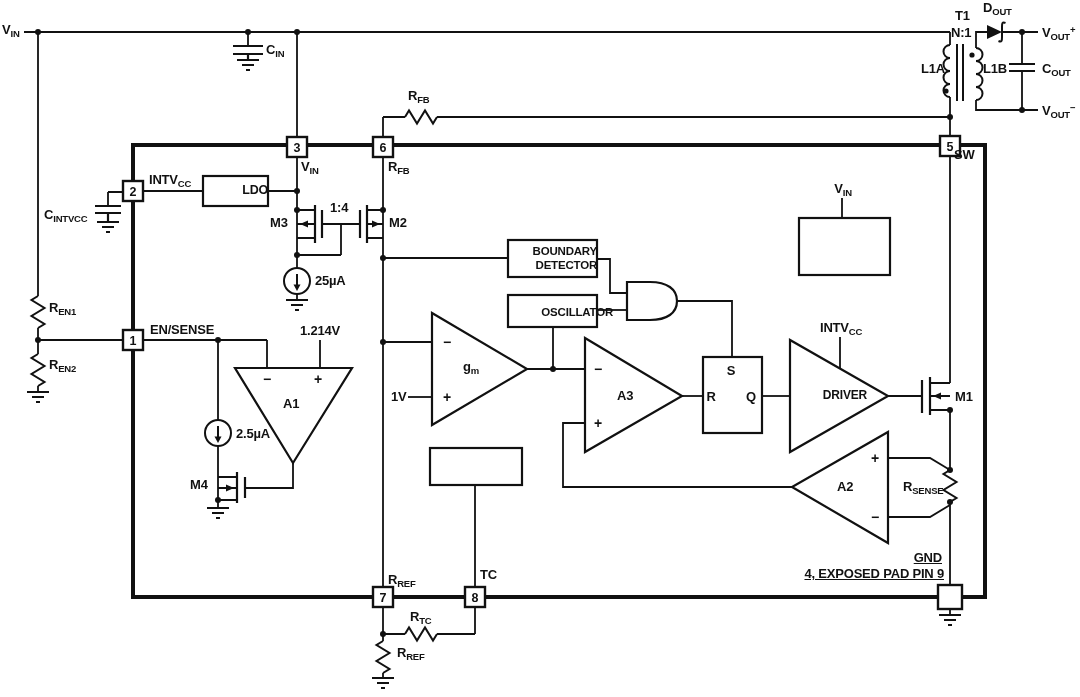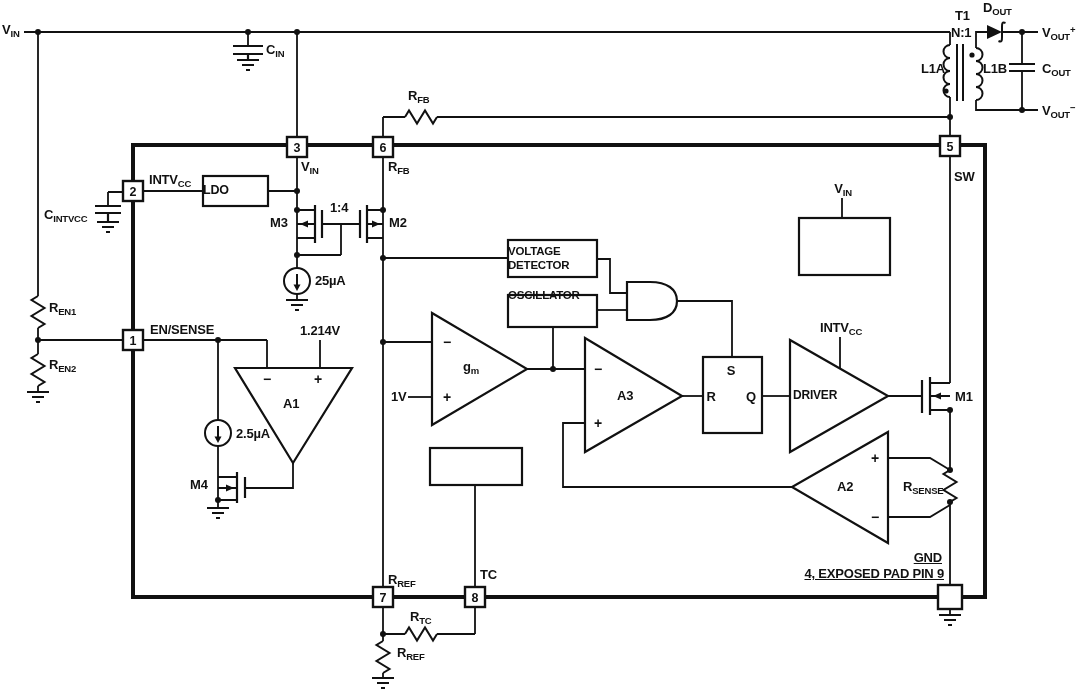--- a/index.html
+++ b/index.html
@@ -5,21 +5,21 @@
   html,body{margin:0;padding:0;background:#fff;}
   #canvas{position:relative;width:1080px;height:697px;background:#fff;overflow:hidden;
           font-family:"Liberation Sans","DejaVu Sans",sans-serif;color:#111;}
   svg{position:absolute;left:0;top:0;}
   .lbl{position:absolute;font-weight:bold;font-size:13px;letter-spacing:-0.2px;white-space:nowrap;line-height:13px;}
   .lbl sub{font-size:9.5px;vertical-align:-3px;letter-spacing:-0.2px;}
   .lbl sup{font-size:9.5px;vertical-align:4px;}
   .ctr{transform:translate(-50%,-50%);}
   .cx{transform:translateX(-50%);}
   .r{transform:translateX(-100%);text-decoration:underline;}
-  .blk{position:absolute;display:flex;flex-direction:column;align-items:flex-start;justify-content:center;
+  .blk{position:absolute;display:flex;flex-direction:column;align-items:flex-end;justify-content:center;
        font-weight:bold;font-size:11.5px;line-height:13.5px;letter-spacing:-0.2px;text-align:center;}
   .pinnum{font-size:12.5px;}
   .sign{font-size:14px;font-weight:bold;}
 </style>
 </head>
 <body>
 
 <div id="canvas">
 
 <svg width="1080" height="697" viewBox="0 0 1080 697">
@@ -235,21 +235,21 @@
 <div class="lbl pinnum ctr" style="left:297px;top:147.5px">3</div>
 <div class="lbl pinnum ctr" style="left:383px;top:147.5px">6</div>
 <div class="lbl pinnum ctr" style="left:950px;top:146.5px">5</div>
 <div class="lbl pinnum ctr" style="left:383px;top:597.5px">7</div>
 <div class="lbl pinnum ctr" style="left:475px;top:597.5px">8</div>
 
 <div class="lbl" style="left:149px;top:173px"><span>INTV</span><sub>CC</sub></div>
 <div class="lbl" style="left:150px;top:323px">EN/SENSE</div>
 <div class="lbl" style="left:301px;top:160px"><span>V</span><sub>IN</sub></div>
 <div class="lbl" style="left:388px;top:160px"><span>R</span><sub>FB</sub></div>
-<div class="lbl" style="left:954px;top:170px">SW</div>
+<div class="lbl" style="left:954px;top:148px">SW</div>
 <div class="lbl" style="left:388px;top:573px"><span>R</span><sub>REF</sub></div>
 <div class="lbl" style="left:480px;top:568px">TC</div>
 
 <div class="lbl" style="left:270px;top:216px">M3</div>
 <div class="lbl" style="left:330px;top:201px">1:4</div>
 <div class="lbl" style="left:389px;top:216px">M2</div>
 <div class="lbl" style="left:315px;top:274px">25µA</div>
 <div class="lbl" style="left:300px;top:324px">1.214V</div>
 <div class="lbl" style="left:236px;top:427px">2.5µA</div>
 <div class="lbl" style="left:190px;top:478px">M4</div>
@@ -266,24 +266,24 @@
 <div class="lbl r" style="left:942px;top:551px">GND</div>
 <div class="lbl r" style="left:944px;top:567px">4, EXPOSED PAD PIN 9</div>
 
 <div class="lbl cx" style="left:843px;top:182px"><span>V</span><sub>IN</sub></div>
 <div class="lbl" style="left:820px;top:321px"><span>INTV</span><sub>CC</sub></div>
 
 <div class="blk" style="left:203px;top:176px;width:65px;height:30px;font-size:12.5px">
       <span>LDO</span>
     </div>
 <div class="blk" style="left:508px;top:240px;width:89px;height:37px">
-      <span>VOLTAGE</span>
+      <span>BOUNDARY</span>
       <span>DETECTOR</span>
     </div>
-<div class="blk" style="left:508px;top:280px;width:105px;height:32px">
+<div class="blk" style="left:508px;top:297px;width:105px;height:32px">
       <span>OSCILLATOR</span>
     </div>
 <div class="blk" style="left:793px;top:388px;width:74px;height:16px;font-size:12px">
       <span>DRIVER</span>
     </div>
 
 <div class="lbl ctr" style="left:731px;top:370px">S</div>
 <div class="lbl ctr" style="left:711px;top:396px">R</div>
 <div class="lbl ctr" style="left:751px;top:396px">Q</div>
 

